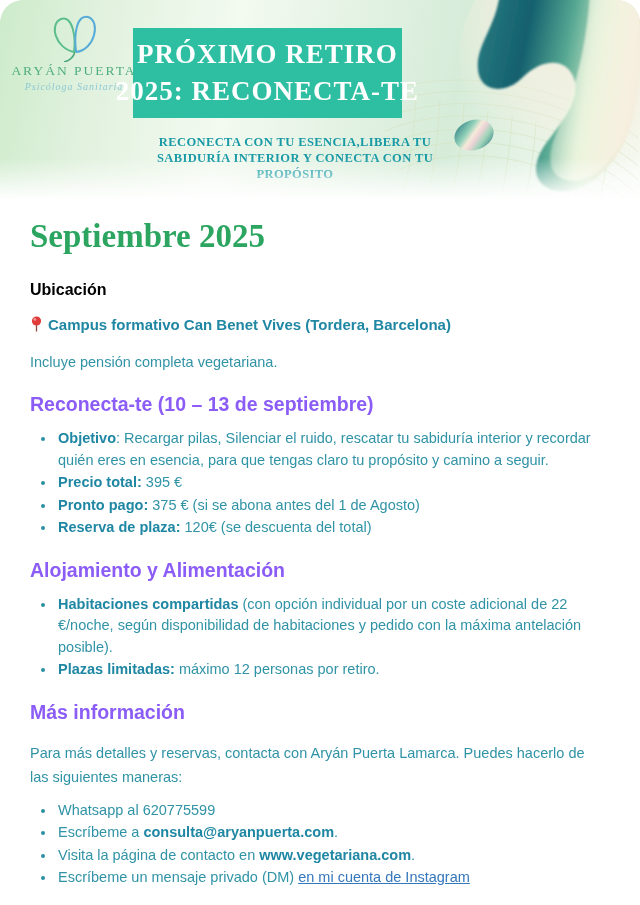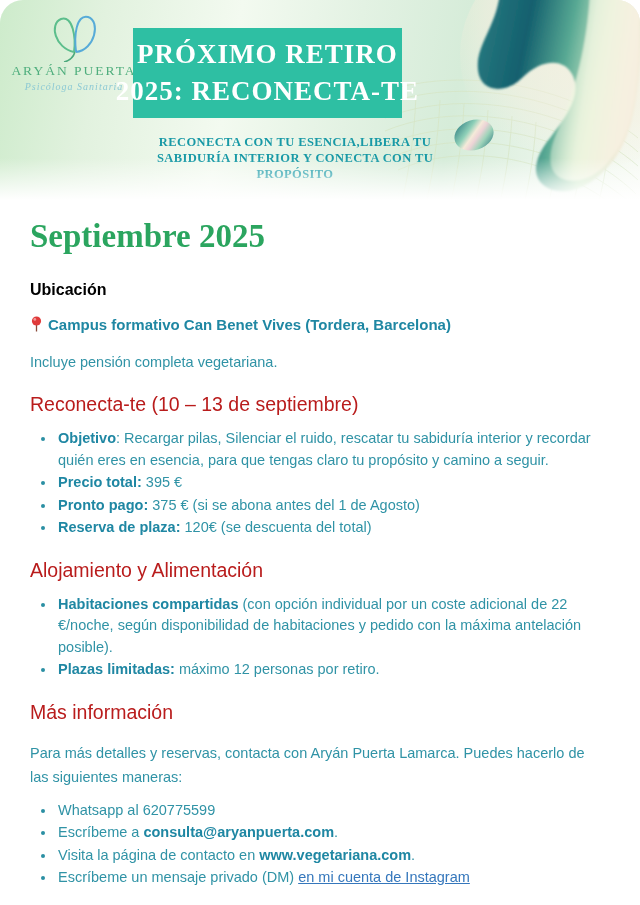--- a/index.html
+++ b/index.html
@@ -27,21 +27,21 @@
 
   .hero-subtitle{position:absolute;left:140px;top:134px;width:310px;text-align:center;z-index:2;
         font-family:"Liberation Serif",serif;font-weight:bold;font-size:12.5px;line-height:16px;
         color:#1899A6;letter-spacing:.4px;}
 
   
   .content{position:relative;padding:0 40px 0 30px;}
   .title{font-family:"Liberation Serif",serif;font-weight:bold;color:#2BA55F;
         font-size:33px;line-height:45px;margin:14px 0 0 0;}
   h3.sub{font-size:16px;line-height:22px;color:#000000;margin:20px 0 0 0;font-weight:bold;}
-  h2.sec{font-size:19.5px;line-height:26px;color:#b91c1c;margin:18px 0 0 0;font-weight:normal;}
+  h2.sec{font-size:19.5px;line-height:26px;color:#8b5cf6;margin:18px 0 0 0;font-weight:bold;}
   p.location{margin:13px 0 0 0;font-size:15px;line-height:21px;color:#1F87A3;font-weight:bold;}
   p.location .pin{display:inline-block;vertical-align:-2px;margin-right:5px;}
   p.note{margin:15px 0 0 0;font-size:14.5px;line-height:21px;color:#3093A6;}
   p.body{margin:16px 0 0 0;font-size:14.5px;line-height:24px;color:#3093A6;max-width:555px;}
   ul.blt{margin:11px 0 0 0;padding:0 0 0 26px;list-style:disc;}
   ul.blt li{font-size:14.5px;line-height:21.5px;color:#3093A6;margin:0 0 1px 0;padding-left:2px;max-width:545px;}
   ul.blt li::marker{color:#2B8FA3;font-size:13px;}
   .b{font-weight:bold;color:#1F87A3;}
   .link{color:#3577BC;text-decoration:underline;cursor:pointer;}
 </style>

